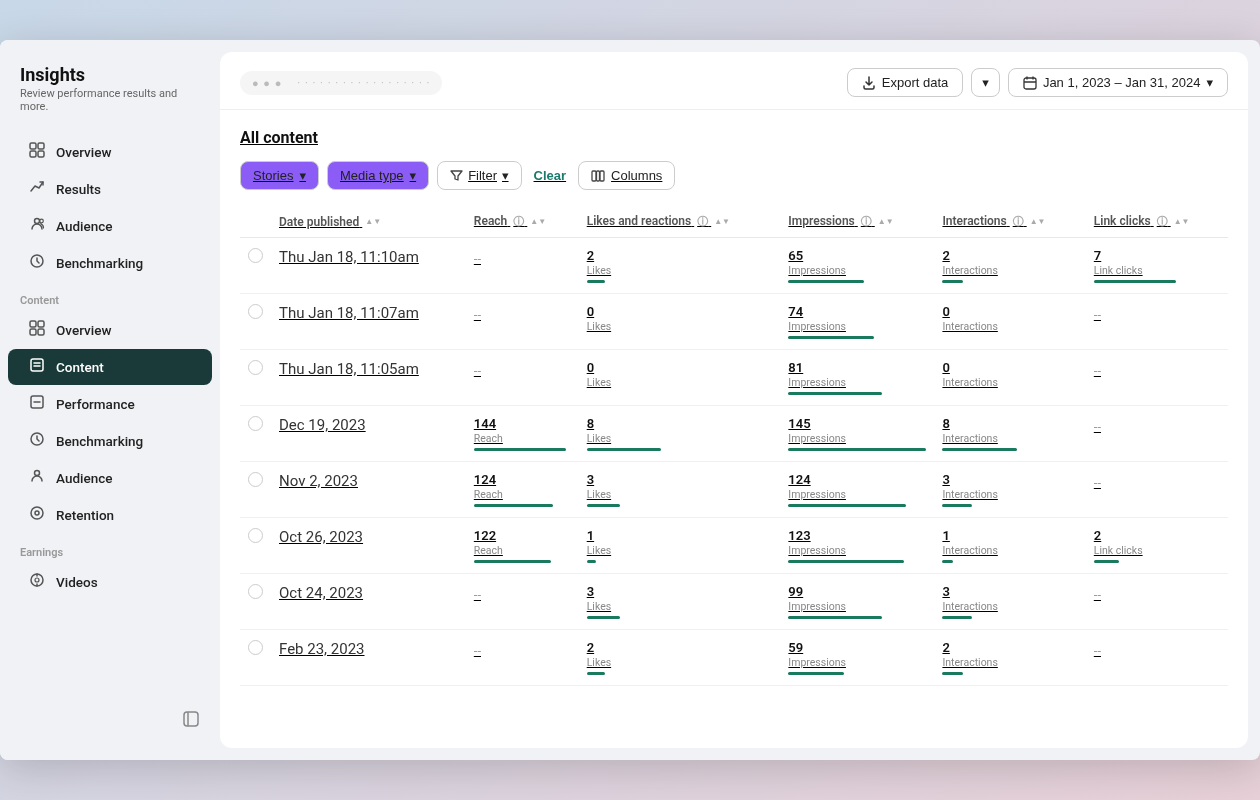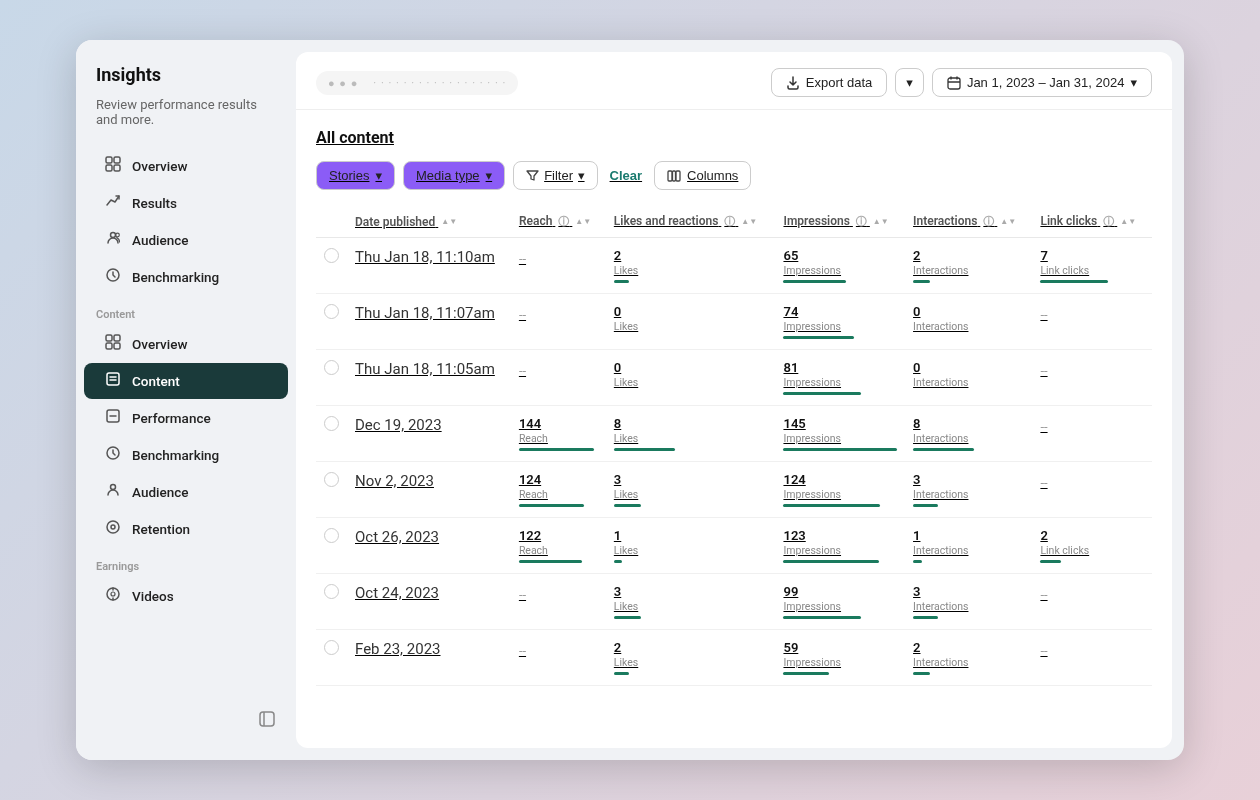--- a/index.html
+++ b/index.html
@@ -6,24 +6,24 @@
     body {
       font-family: -apple-system, BlinkMacSystemFont, 'Segoe UI', Roboto, sans-serif;
       background: linear-gradient(135deg, #c8d8e8 0%, #e8d0d8 100%);
       width: 1260px;
       height: 800px;
       display: flex;
       align-items: center;
       justify-content: center;
     }
     .app-container {
-      width: 1108px;
+      width: 1260px;
       height: 720px;
       background: #f0f2f5;
-      border-radius: 16px;
+      border-radius: 8px;
       display: flex;
       overflow: hidden;
       box-shadow: 0 8px 40px rgba(0,0,0,0.18);
     }
     
     .sidebar {
       width: 220px;
       background: #f0f2f5;
       padding: 24px 0 16px 0;
       display: flex;
@@ -32,23 +32,23 @@
     }
     .sidebar-header {
       padding: 0 20px 20px 20px;
     }
     .sidebar-title {
       font-size: 18px;
       font-weight: 700;
       color: #111;
     }
     .sidebar-subtitle {
-      font-size: 13px;
+      font-size: 11px;
       color: #666;
-      margin-top: 12px;
+      margin-top: 2px;
     }
     .sidebar-nav {
       flex: 1;
       overflow-y: auto;
     }
     .sidebar-item {
       display: flex;
       align-items: center;
       gap: 10px;
       padding: 8px 20px;

